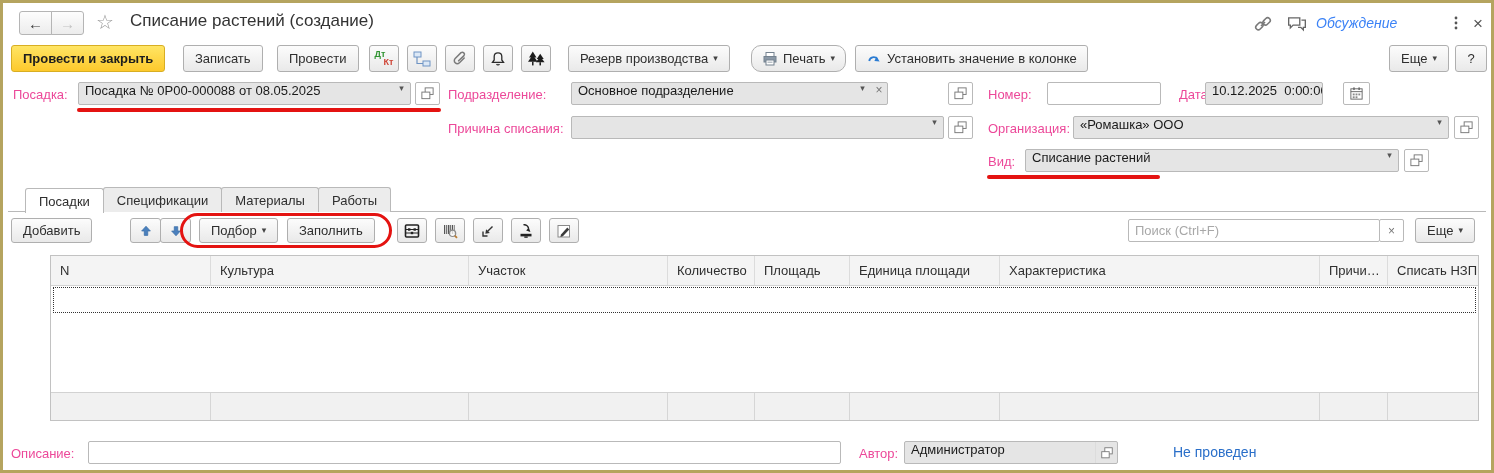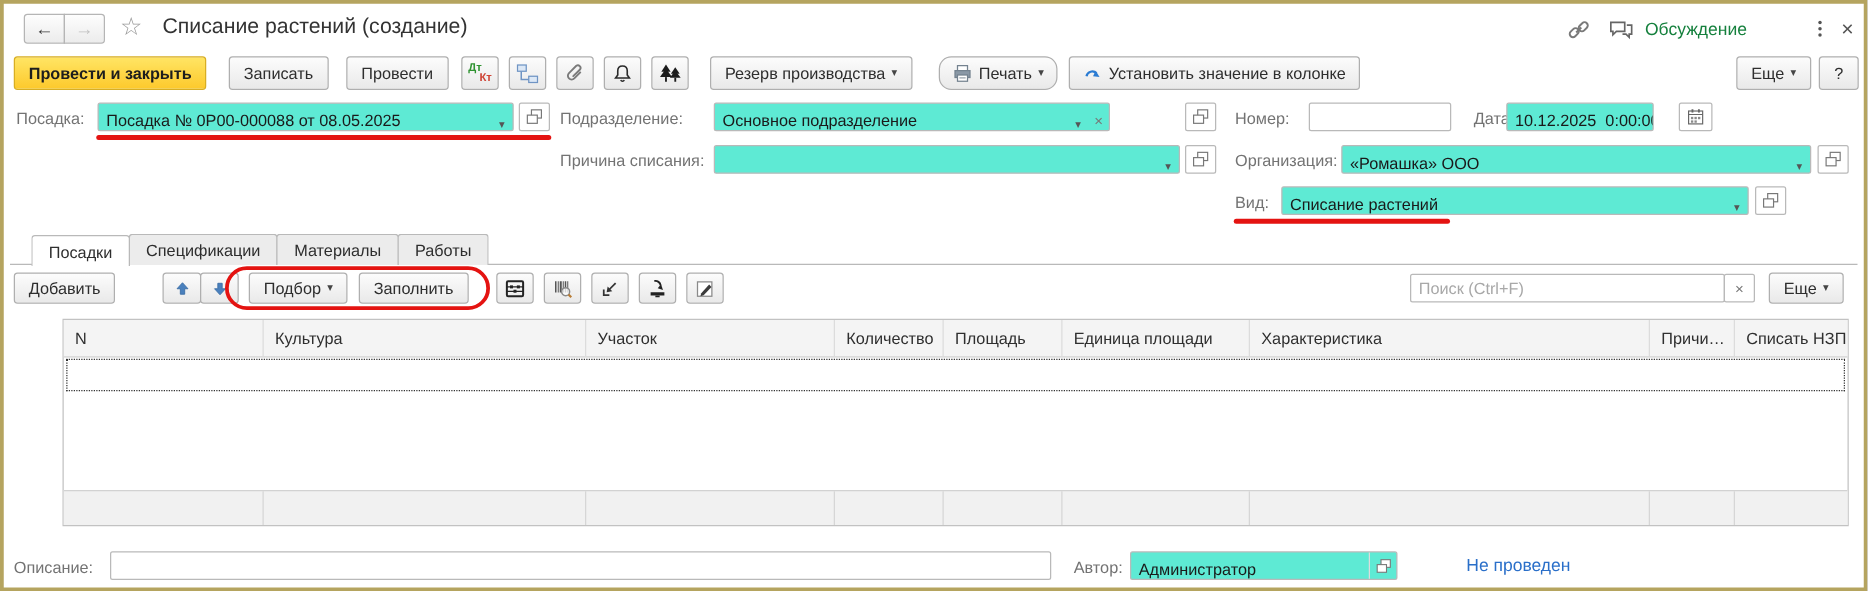--- a/index.html
+++ b/index.html
@@ -9,37 +9,37 @@
 
   
   .navgrp{position:absolute;display:flex;}
   .navbtn{width:33px;height:24px;display:flex;align-items:center;justify-content:center;background:linear-gradient(#fdfdfd,#ececec);border:1px solid #b5b5b5;font-size:15px;color:#3a3a3a;padding:0;font-family:inherit;}
   .navbtn.first{border-radius:3px 0 0 3px;}
   .navbtn.last{border-radius:0 3px 3px 0;margin-left:-1px;color:#c2c2c2;}
   .star{position:absolute;font-size:20px;color:#9a9a9a;line-height:1;}
   .title{position:absolute;font-size:17px;color:#333;white-space:nowrap;}
   .hicon{position:absolute;width:24px;height:22px;display:flex;align-items:center;justify-content:center;color:#555;background:none;border:none;padding:0;}
   .closeglyph{font-size:17px;color:#555;line-height:1;}
-  .distext{position:absolute;font-size:14px;color:#15803d;white-space:nowrap;}
+  .distext{position:absolute;font-size:14px;color:#3b82f6;white-space:nowrap;font-style:italic;}
 
   
   .btn{position:absolute;display:inline-flex;align-items:center;justify-content:center;gap:5px;height:27px;padding:0 11px;background:linear-gradient(#fcfcfc,#e9e9e9);border:1px solid #afafaf;border-radius:3px;font-size:13px;color:#2e2e2e;font-family:inherit;white-space:nowrap;}
   .btn.small{height:25px;}
   .ibtn{width:30px;padding:0;}
   .ibtn.narrow{width:31px;}
   .primary{background:linear-gradient(#ffe564,#fdc92c);border-color:#d8ae23;font-weight:700;color:#1d1d1d;}
   .caret{font-size:9px;color:#444;line-height:1;}
   .dtkt{position:relative;width:19px;height:17px;display:block;}
   .dtkt i{position:absolute;font-style:normal;font-weight:700;font-size:9px;line-height:1;}
   .dtkt .dt{left:0;top:0;color:#2f9331;}
   .dtkt .kt{right:0;bottom:0;color:#cf4436;}
 
   
-  .lbl{position:absolute;font-size:13px;color:#737373;white-space:nowrap;}
-  .fld{position:absolute;height:23px;background:#5eead4;border:1px solid #b9b9b9;border-radius:2px;display:flex;align-items:flex-end;font-size:13px;color:#1a1a1a;}
+  .lbl{position:absolute;font-size:13px;color:#ec4899;white-space:nowrap;}
+  .fld{position:absolute;height:23px;background:#e5e5e5;border:1px solid #b9b9b9;border-radius:2px;display:flex;align-items:flex-start;font-size:13px;color:#1a1a1a;}
   .fld .val{flex:1;padding:0 6px;white-space:pre;overflow:hidden;}
   .fld .dd{width:17px;text-align:center;font-size:9px;color:#555;flex:0 0 auto;}
   .fld .xseg{width:16px;text-align:center;font-size:12px;color:#777;flex:0 0 auto;}
   .fld .oseg{width:22px;height:100%;display:flex;align-items:center;justify-content:center;border-left:1px solid #dcdcdc;flex:0 0 auto;}
   .openbtn,.segbtn{position:absolute;width:25px;height:23px;background:#fff;border:1px solid #b9b9b9;border-radius:2px;display:flex;align-items:center;justify-content:center;padding:0;}
   .inp{position:absolute;height:23px;border:1px solid #b9b9b9;border-radius:2px;font:13px "Liberation Sans",sans-serif;padding:0 6px;color:#1a1a1a;background:#fff;}
   .inp::placeholder{color:#a8a8a8;}
 
   
   .redline{position:absolute;height:4px;background:#e41311;border-radius:2px;z-index:6;}

